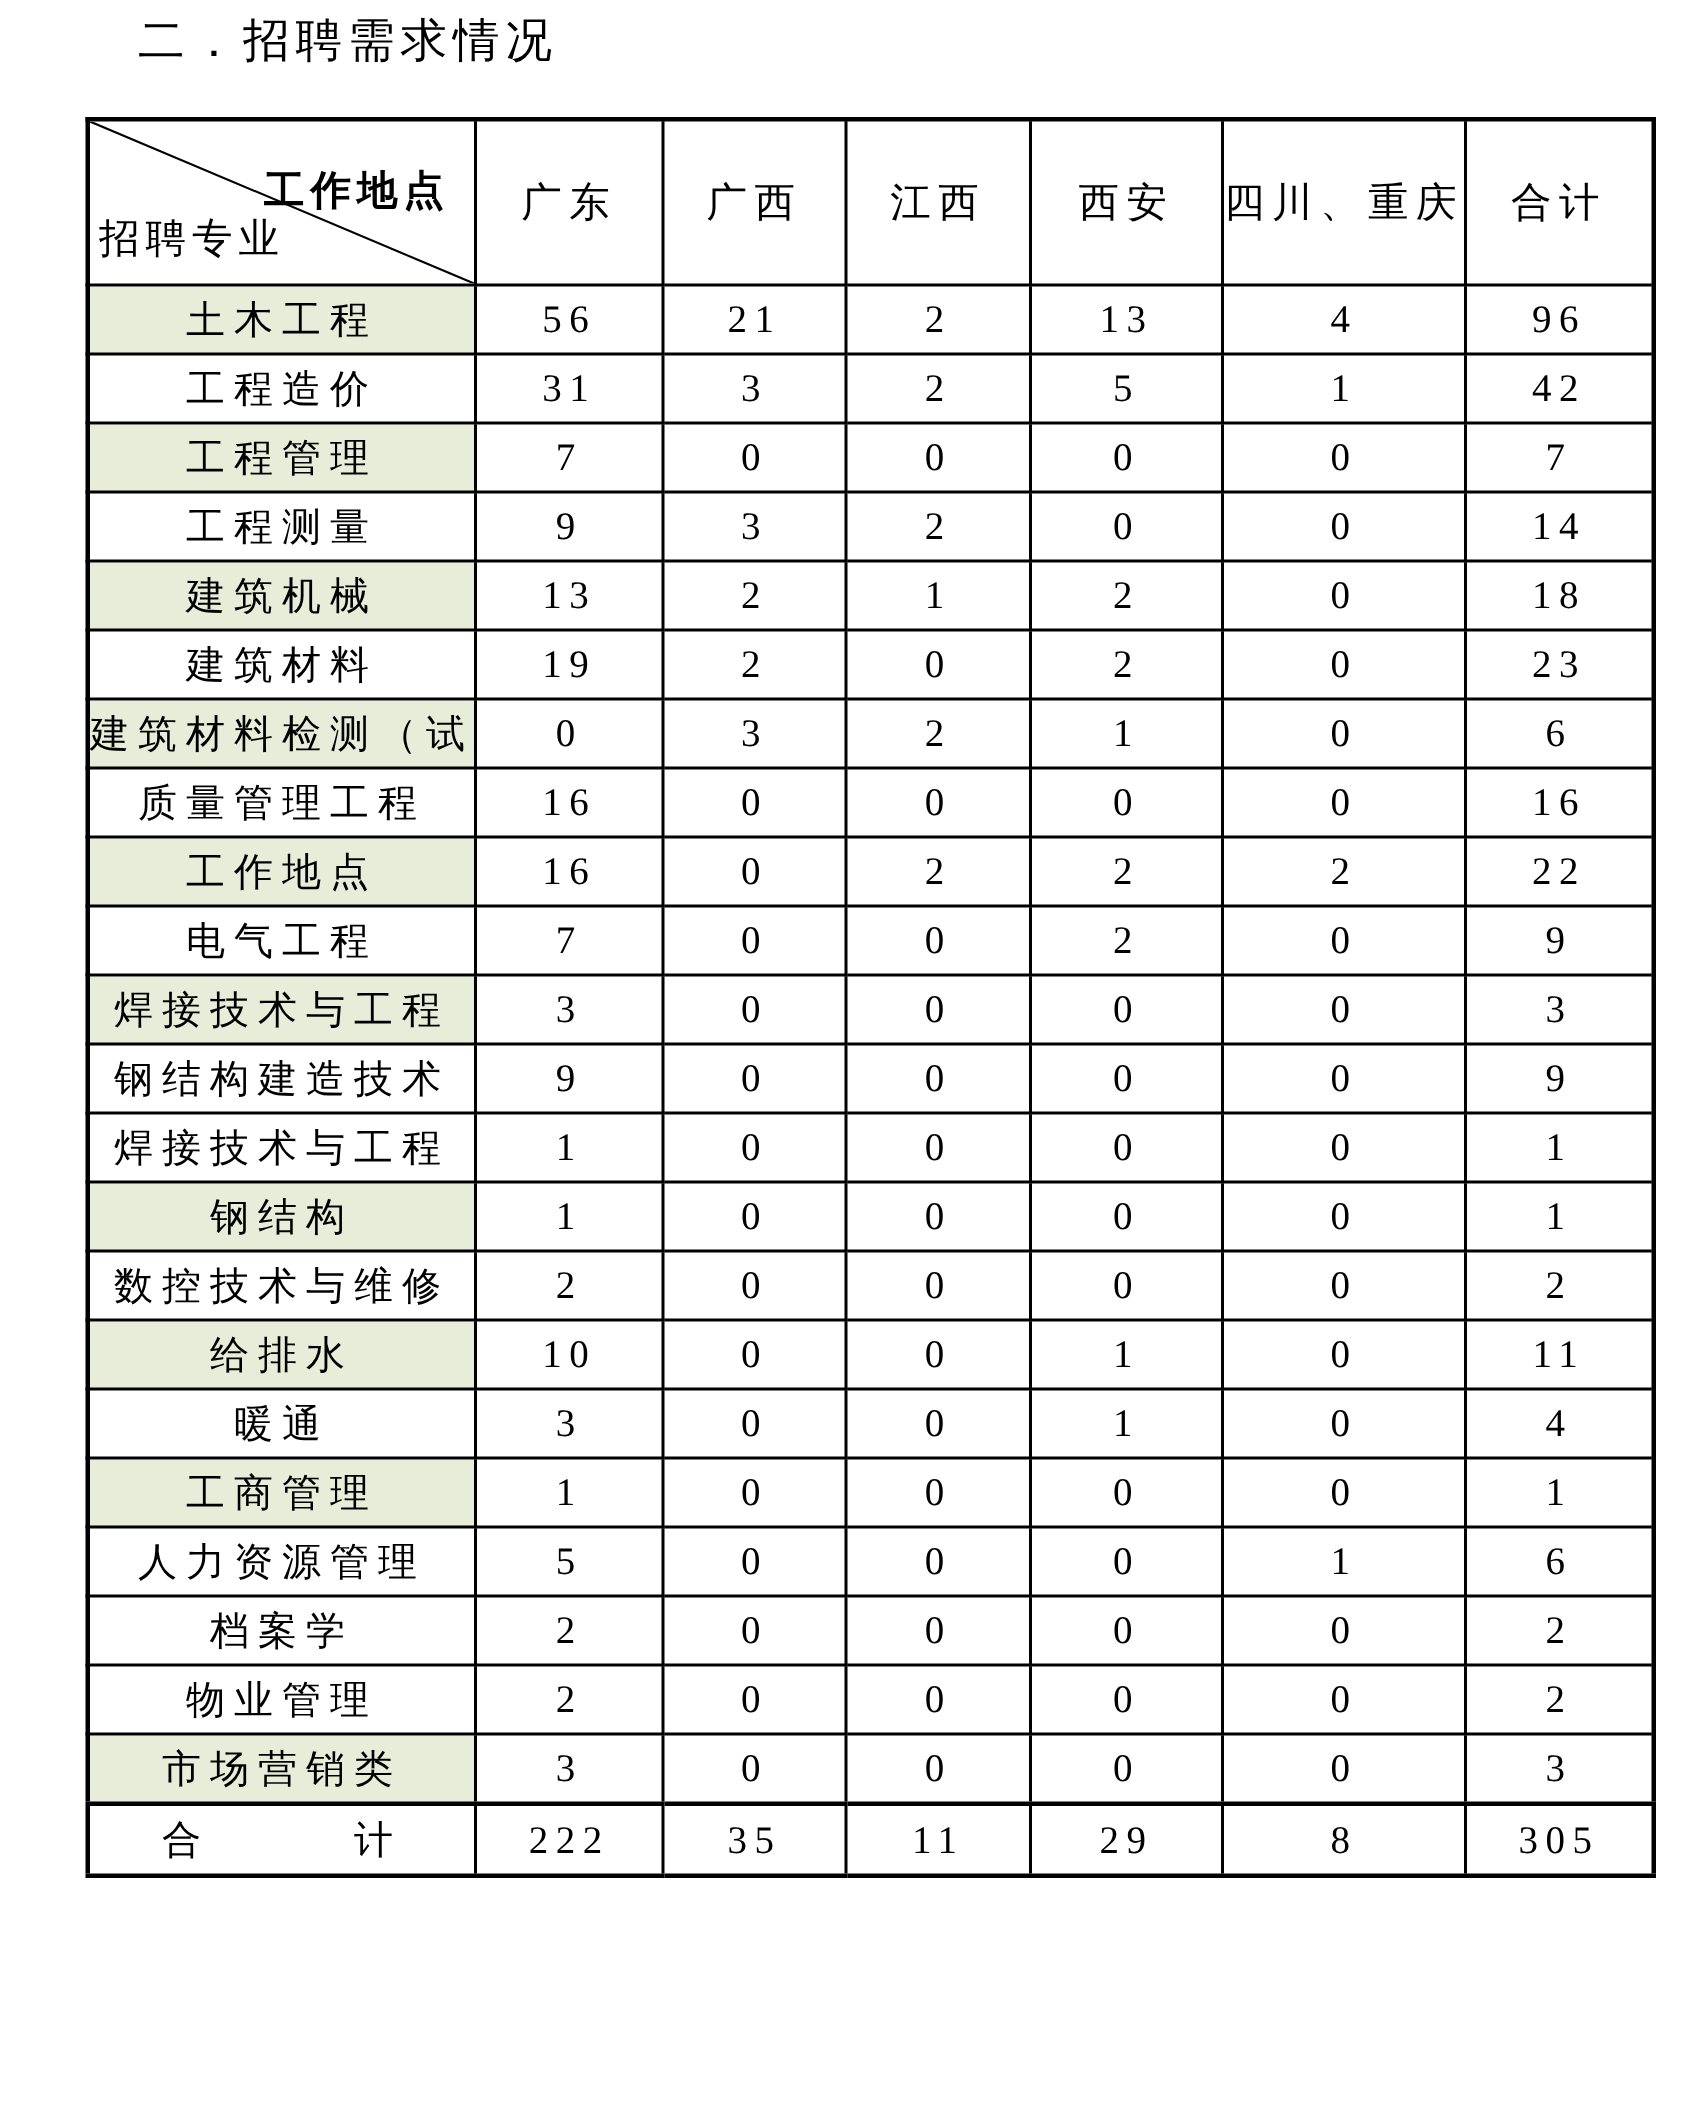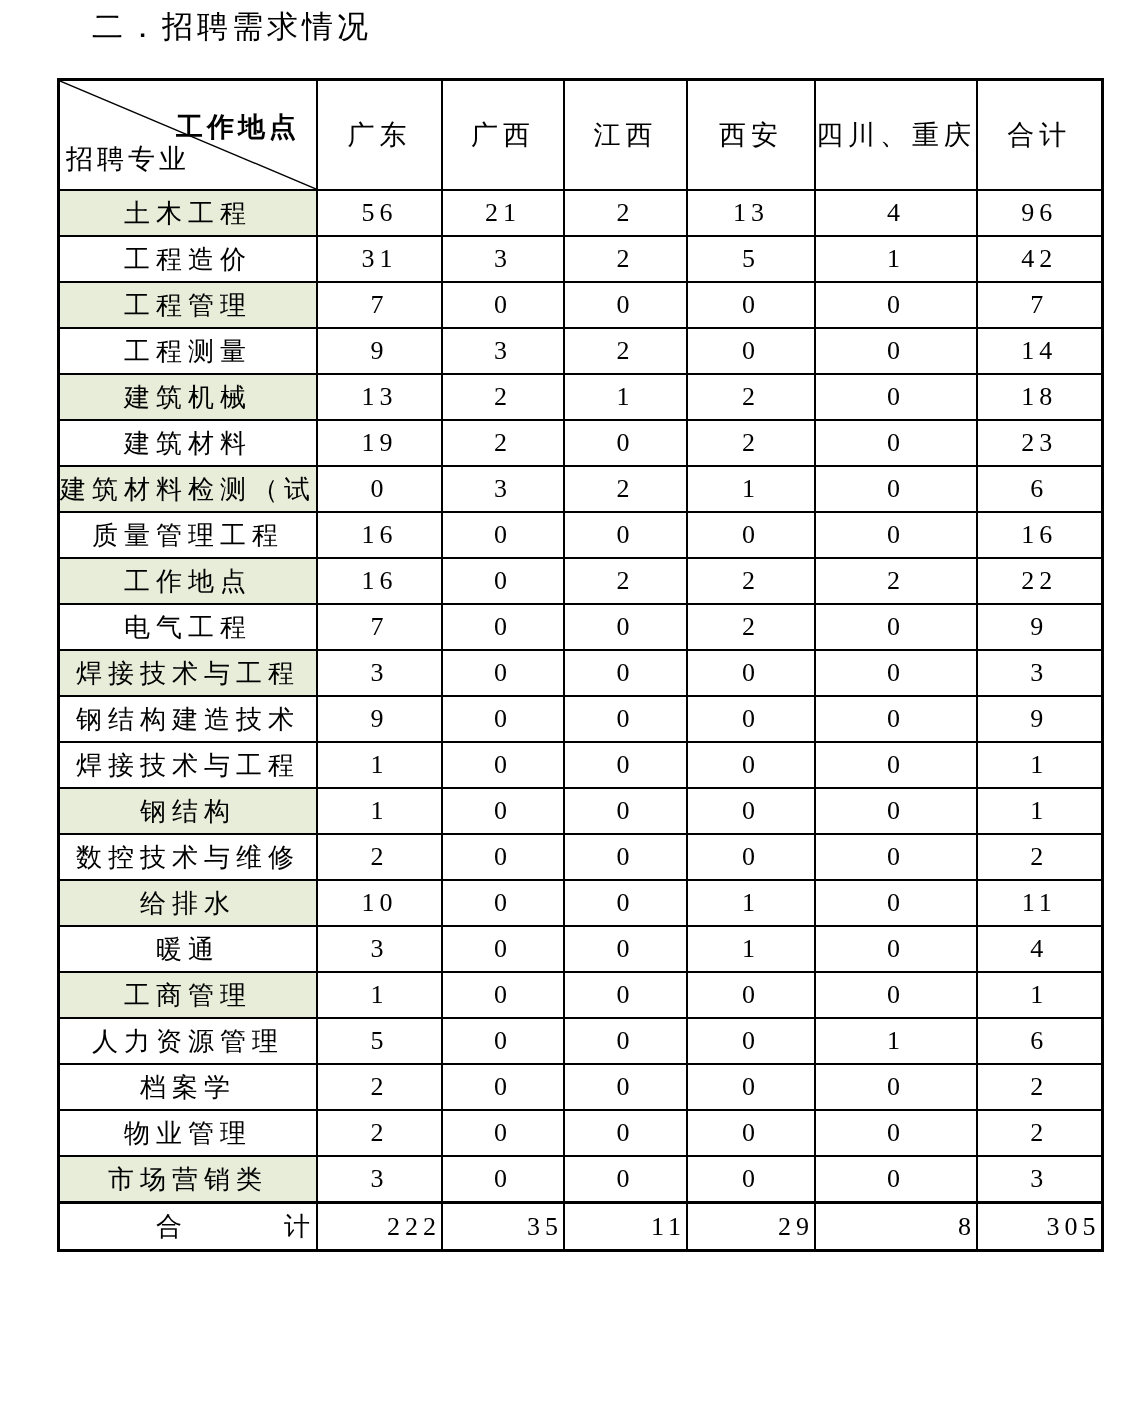--- a/index.html
+++ b/index.html
@@ -23,21 +23,21 @@
   }
   thead th { height:108px; font-size:27px; letter-spacing:5px; padding-left:5px; }
   th.corner { position:relative; padding:0; }
   th.corner svg { position:absolute; left:0; top:0; width:100%; height:100%; display:block; }
   .corner-top    { position:absolute; top:28px;  right:16px; font-size:27px; letter-spacing:4px;font-weight:bold; }
   .corner-bottom { position:absolute; bottom:12px; left:6px;  font-size:27px; letter-spacing:4px;text-align:right; }
   tbody td { height:44px; font-size:26px; }
   td.major { letter-spacing:6px; padding-left:6px; }
   td.num   { letter-spacing:5px; padding-left:5px; }
   tr.shaded-row td.major { background:#e8edd9;margin-top:38px; }
-  tr.total-row td { border-top:3px solid #000; border-bottom:3px solid #000; height:45px;text-align:right; }
+  tr.total-row td { border-top:3px solid #000; border-bottom:3px solid #000; height:45px; }
 </style>
 </head>
 <body>
 
 <h1 class="page-title">二．招聘需求情况</h1>
 
 <table class="recruit">
   <colgroup>
     <col style="width:250px">
       <col style="width:125px">

